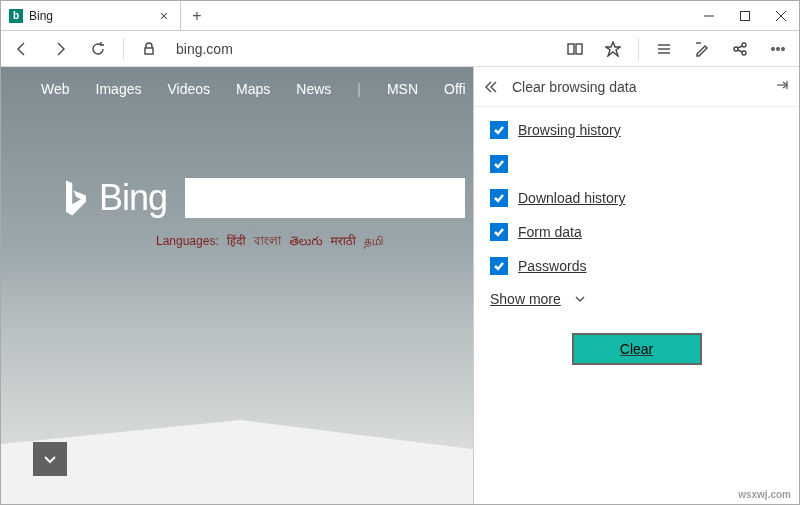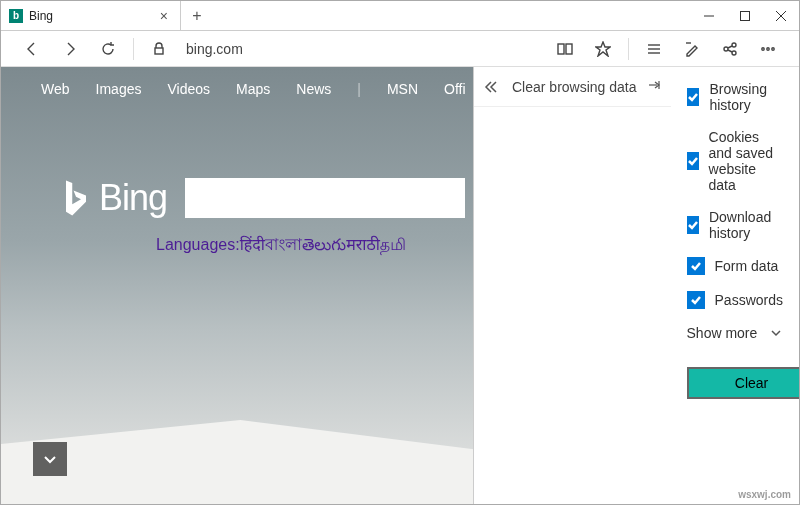--- a/index.html
+++ b/index.html
@@ -7,44 +7,44 @@
   .titlebar { height: 30px; display: flex; align-items: stretch; background: #fff; border-bottom: 1px solid #ccc; }
   .tab { width: 180px; display: flex; align-items: center; padding: 0 8px; border-right: 1px solid #ccc; background: #fff; gap: 6px; overflow: hidden; }
   .tab .favicon { width: 14px; height: 14px; background: #008373; display: inline-block; }
   .tab .favicon::after { content: "b"; color: #fff; font-size: 10px; font-weight: bold; display: block; text-align: center; line-height: 14px; }
   .tab .title { flex: 1; font-size: 12px; color: #222; white-space: nowrap; overflow: hidden; }
   .tab .close { font-size: 14px; color: #555; padding: 0 4px; }
   .newtab { width: 32px; display: flex; align-items: center; justify-content: center; color: #555; font-size: 16px; }
   .titlebar-spacer { flex: 1; }
   .winbtn { width: 36px; display: flex; align-items: center; justify-content: center; color: #333; }
   .winbtn svg { width: 10px; height: 10px; stroke: #333; stroke-width: 1; fill: none; }
-  .toolbar { height: 36px; display: flex; align-items: center; padding: 0 14px; gap: 4px; border-bottom: 1px solid #ddd; }
+  .toolbar { height: 36px; display: flex; align-items: center; padding: 0 4px; gap: 4px; border-bottom: 1px solid #ddd; }
   .tbtn { width: 34px; height: 30px; display: flex; align-items: center; justify-content: center; color: #444; }
   .tbtn svg { width: 16px; height: 16px; stroke: #444; stroke-width: 1.4; fill: none; }
   .sep { width: 1px; height: 22px; background: #ddd; margin: 0 4px; }
   .url { flex: 1; padding: 0 6px; font-size: 14px; color: #444; }
   .content { position: relative; height: 437px; }
   .bing-bg { position: absolute; inset: 0; background: linear-gradient(180deg, #7d8a8f 0%, #9aa6aa 40%, #b8c0c2 60%, #e8e8e6 100%); }
   .snow { position: absolute; bottom: 0; left: 0; right: 0; height: 120px; background: #f2f2f0; clip-path: polygon(0 50%, 30% 30%, 60% 55%, 100% 20%, 100% 100%, 0 100%); }
   .bing-nav { position: absolute; top: 14px; left: 40px; right: 0; display: flex; gap: 26px; font-size: 14px; color: #fff; align-items: center; }
   .bing-nav .navsep { color: rgba(255,255,255,0.5); }
   .bing-center { position: absolute; top: 110px; left: 60px; display: flex; align-items: center; gap: 18px; }
   .bing-logo { color: #fff; font-size: 36px; font-weight: 300; letter-spacing: -1px; display: flex; align-items: center; gap: 8px; }
   .bing-logo svg { width: 30px; height: 40px; fill: #fff; }
   .searchbox { width: 280px; height: 40px; background: #fff; }
-  .languages { position: absolute; top: 165px; left: 155px; font-size: 16px; color: #4c1d95; display: flex; align-items: baseline; }
+  .languages { position: absolute; top: 165px; left: 155px; font-size: 12px; color: #7f1d1d; display: flex; gap: 8px; align-items: baseline; }
   .sq { position: absolute; bottom: 28px; left: 32px; width: 34px; height: 34px; background: rgba(60,60,60,0.8); display: flex; align-items: center; justify-content: center; }
   .sq svg { width: 14px; height: 14px; stroke: #fff; stroke-width: 2; fill: none; }
-  .panel { position: absolute; top: 0; right: 0; width: 326px; height: 437px; background: #fff; border-left: 1px solid #ccc; display: flex; flex-direction: row; }
+  .panel { position: absolute; top: 0; right: 0; width: 326px; height: 437px; background: #fff; border-left: 1px solid #ccc; display: flex; flex-direction: column; }
   .panel-header { height: 40px; display: flex; align-items: center; padding: 0 10px; border-bottom: 1px solid #eee; gap: 10px; }
   .panel-header .back { width: 18px; display:flex; }
   .panel-header .back svg { width: 14px; height: 14px; stroke: #555; stroke-width: 1.5; fill: none; }
   .panel-header .ptitle { flex: 1; font-size: 14px; color: #444; }
   .panel-header .pin svg { width: 14px; height: 14px; stroke: #555; stroke-width: 1.2; fill: none; }
-  .panel-body { padding: 14px 16px; overflow: hidden; flex: 1; font-size: 14px; color: #333; }
+  .panel-body { padding: 14px 16px; overflow: hidden; flex: 1; font-size: 14px; color: #333; text-decoration: underline; }
   .chk { display: flex; align-items: center; gap: 10px; margin-bottom: 16px; }
   .chk .box { width: 18px; height: 18px; background: #0078d7; display: flex; align-items: center; justify-content: center; }
   .chk .box svg { width: 12px; height: 12px; stroke: #fff; stroke-width: 2.5; fill: none; }
   .showmore { display: flex; align-items: center; gap: 14px; color: #333; margin: 6px 0 26px 0; }
   .showmore svg { width: 10px; height: 10px; stroke: #555; stroke-width: 1.5; fill: none; }
   .clearbtn { width: 130px; height: 32px; border: 2px solid #666; background: #14b8a6; font-size: 14px; display: block; margin: 0 auto 18px auto; }
   .always { font-size: 14px; color: #333; }
   .watermark { position: absolute; bottom: 4px; right: 8px; font-size: 10px; color: rgba(0,0,0,0.4); font-weight: bold; }
 </style>
 </head>
@@ -204,21 +204,20 @@
             </svg>
           </div>
           <span>Browsing history</span>
         </div>
       <div class="chk">
           <div class="box">
             <svg viewBox="0 0 12 12">
               <polyline points="2,6 5,9 10,3"></polyline>
             </svg>
           </div>
-          <span>Cookies and saved website data</span>
         </div>
       <div class="chk">
           <div class="box">
             <svg viewBox="0 0 12 12">
               <polyline points="2,6 5,9 10,3"></polyline>
             </svg>
           </div>
           <span>Download history</span>
         </div>
       <div class="chk">

